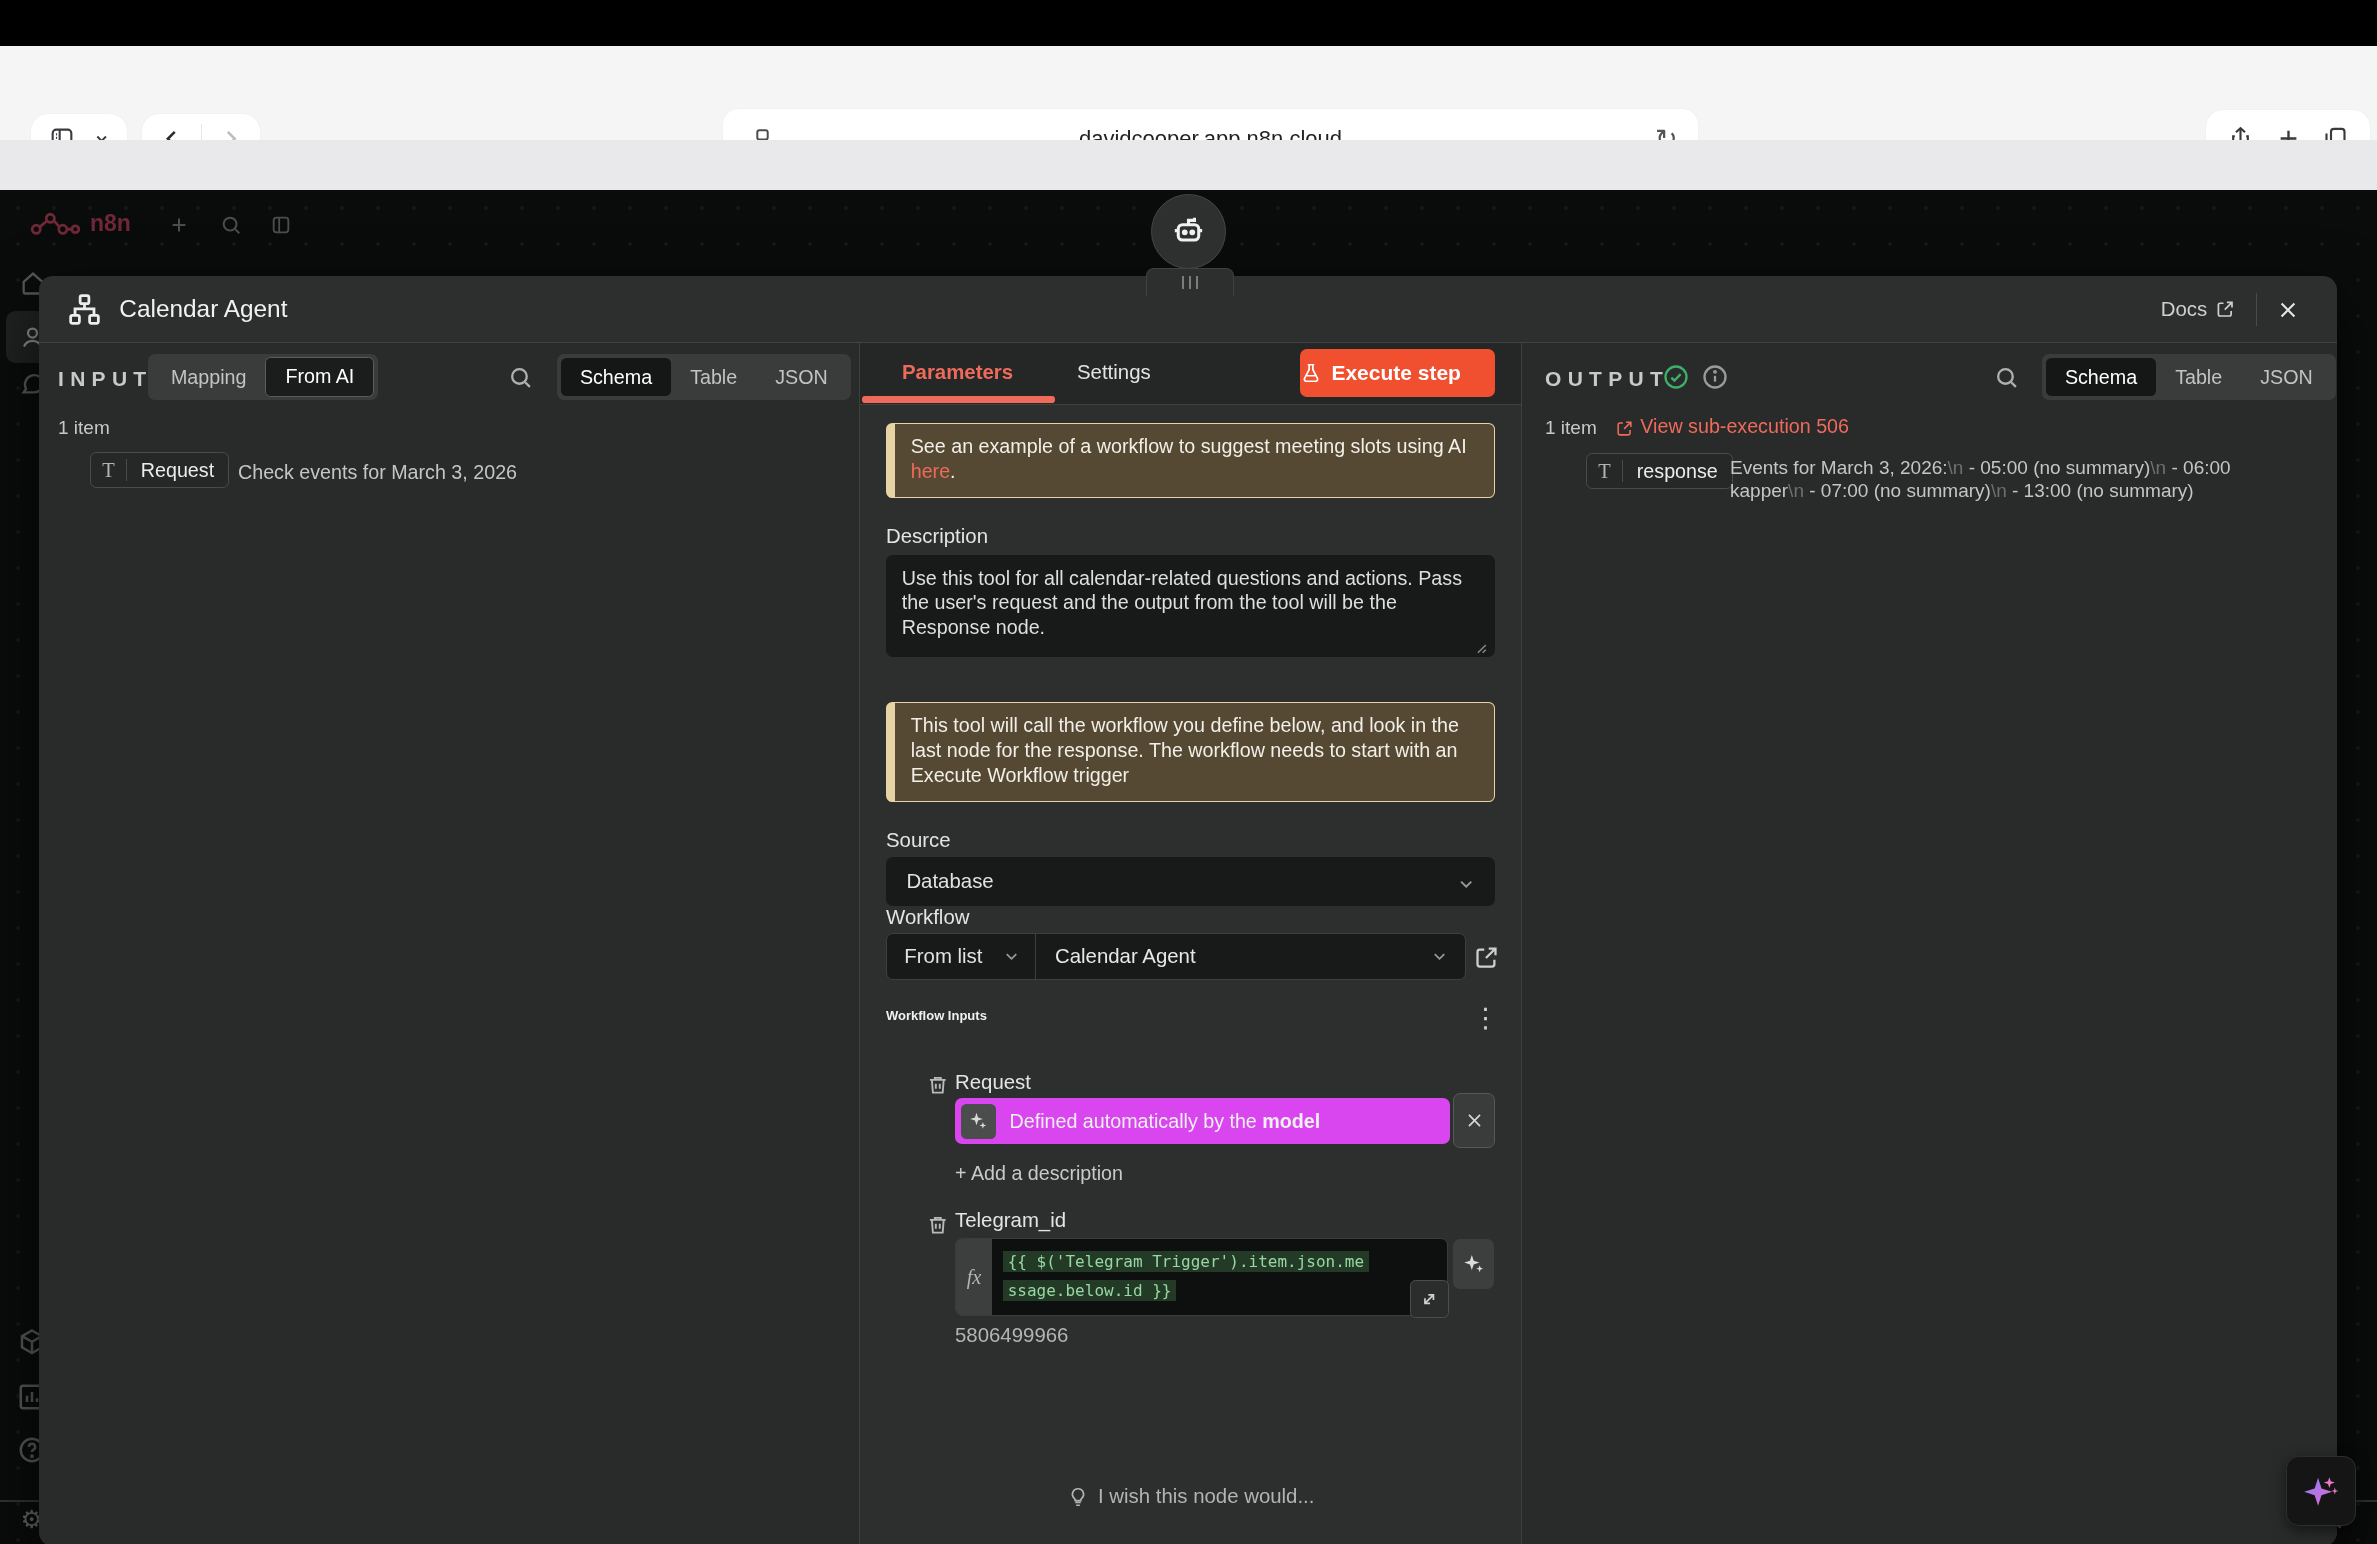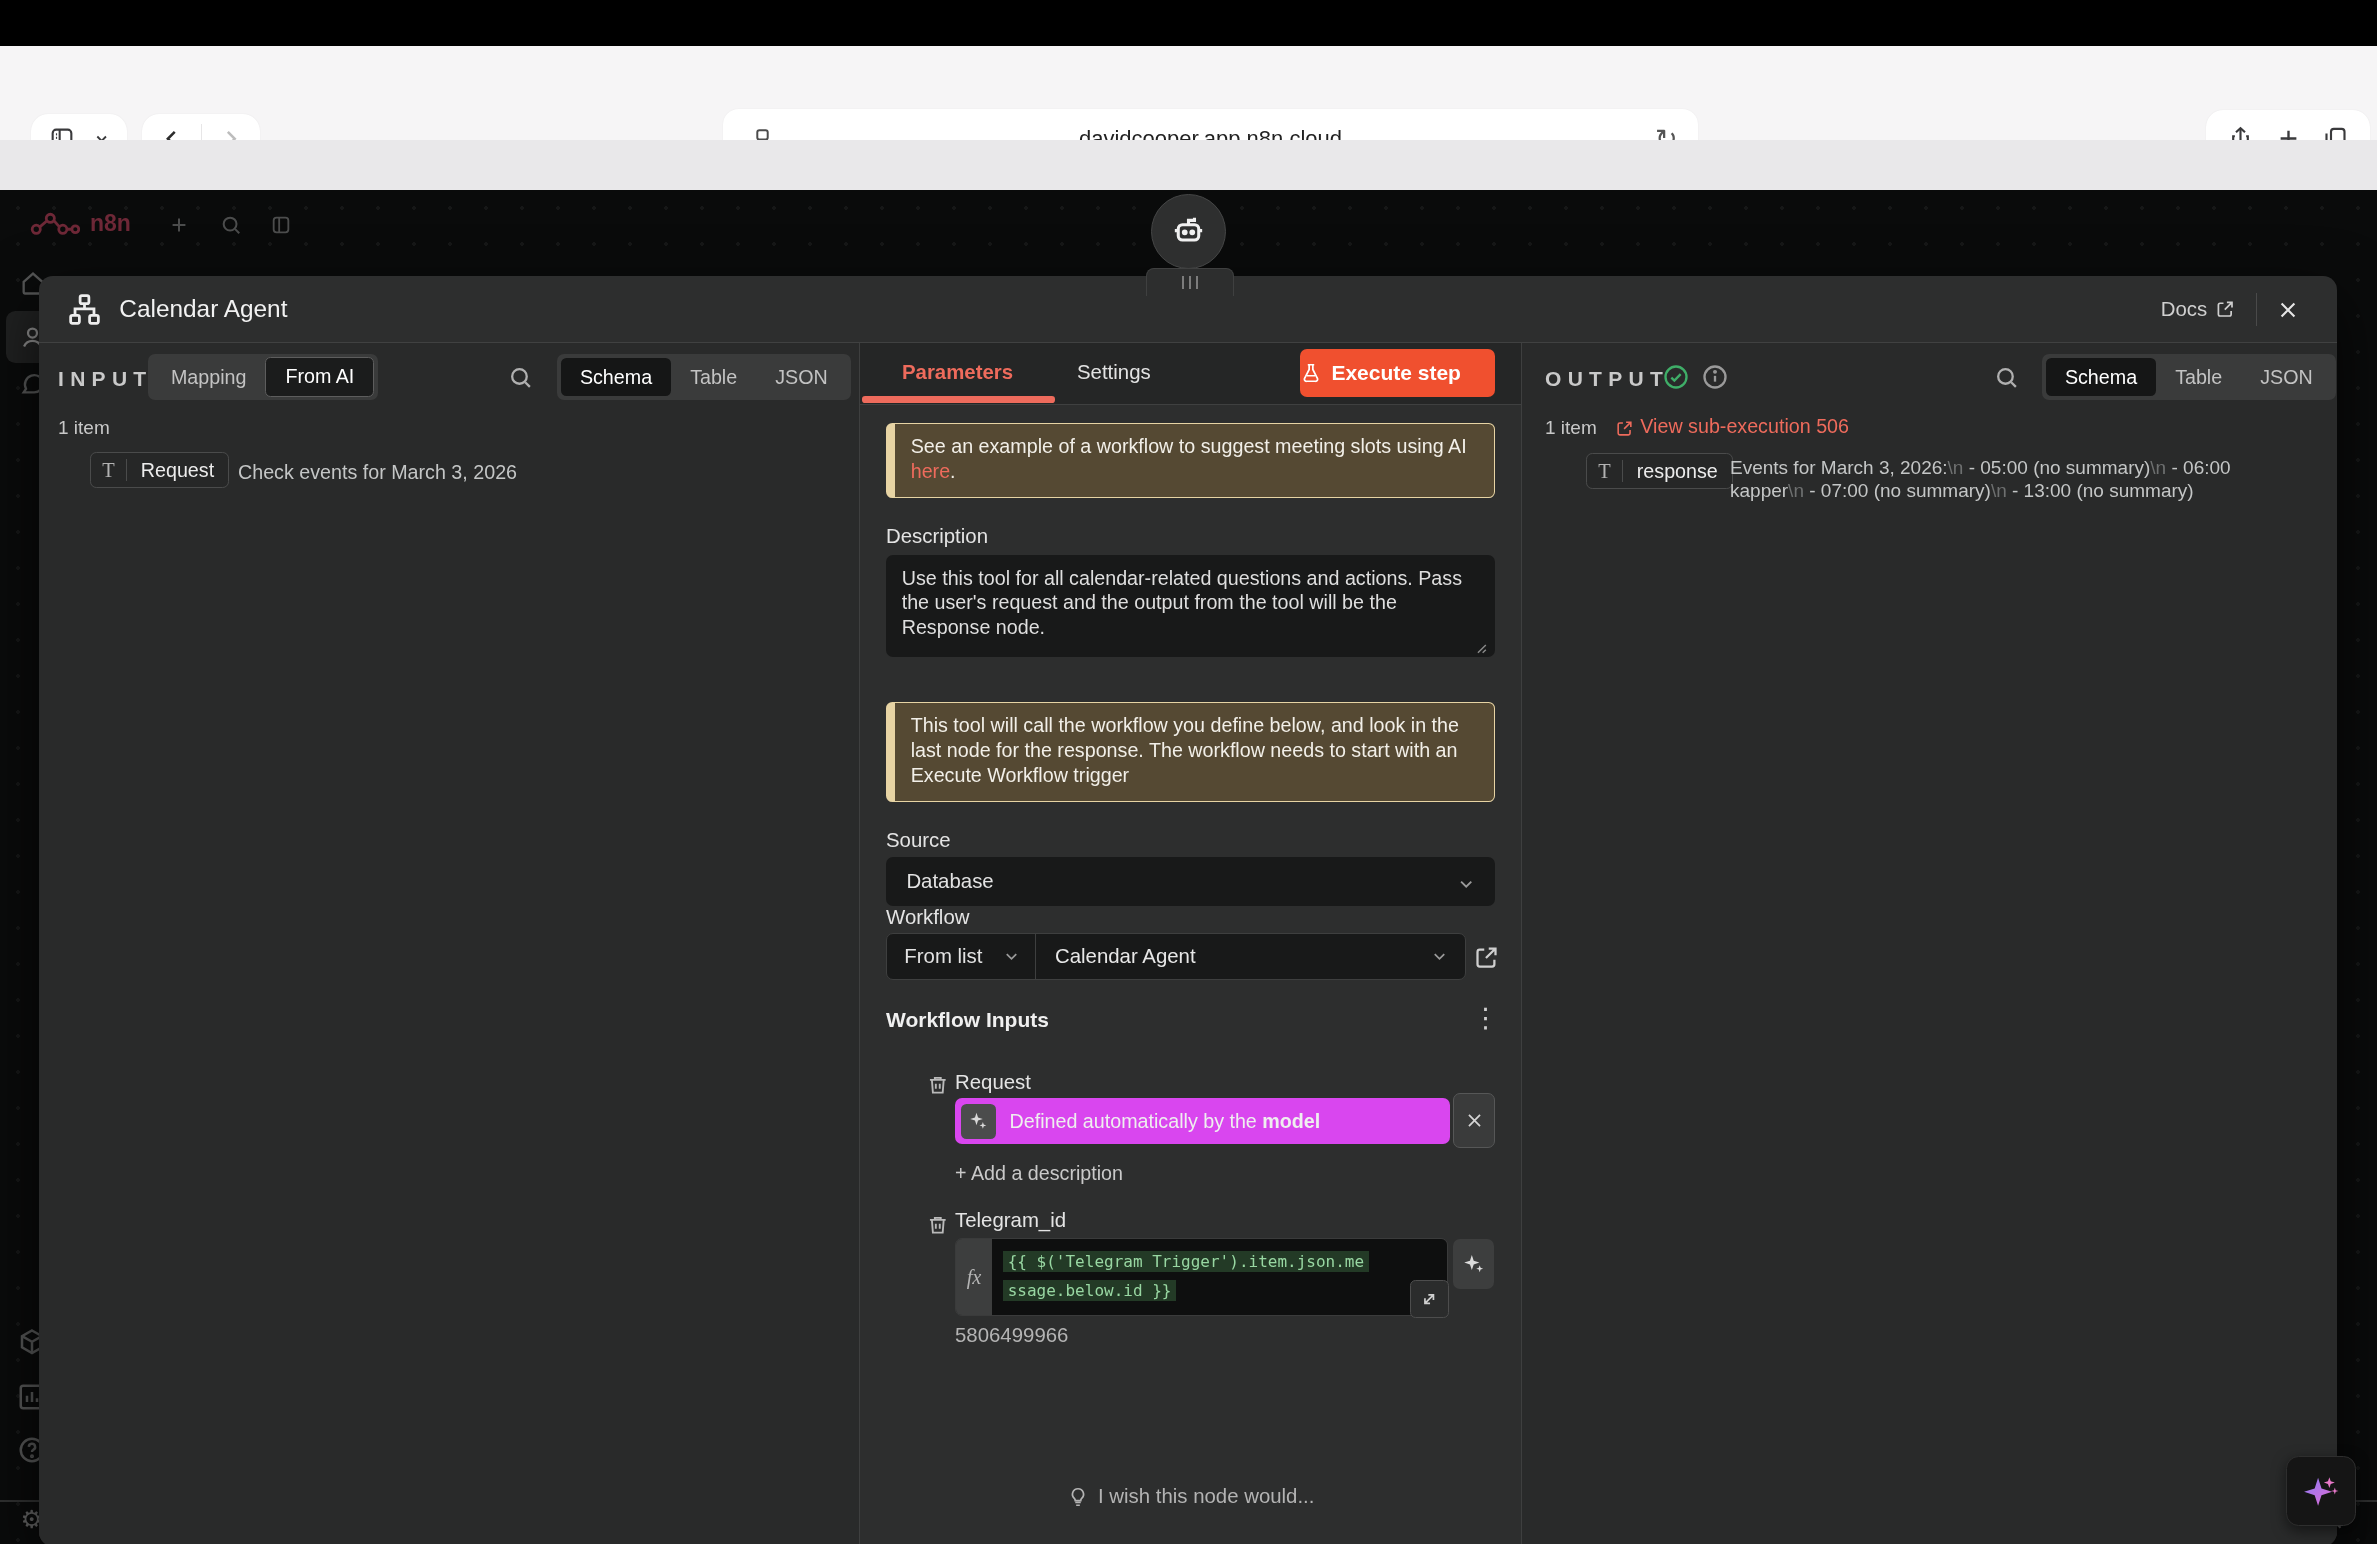--- a/index.html
+++ b/index.html
@@ -57,21 +57,21 @@
   .pund{position:absolute;left:1.6px;top:53px;width:193px;height:7px;background:#ee6b5c;border-radius:3.1px;}
   .stab{position:absolute;left:217px;top:0;height:61px;line-height:58px;font-size:20.4px;color:#e3e3e3;}
   .exec{position:absolute;left:440px;top:6.3px;width:195px;height:48px;background:#f0502f;border-radius:7px;
     display:flex;align-items:center;gap:9.4px;color:#fff;font-size:21px;font-weight:600;}
   .notice{position:absolute;left:26px;width:609px;background:#554933;border:1.6px solid #e7d4a4;border-left-width:9.4px;border-radius:6.3px;
     box-sizing:border-box;padding:10.2px 15.7px;font-size:19.7px;line-height:25px;color:#f2efe8;}
   .flbl{position:absolute;font-size:20.4px;color:#e4e4e4;}
   .inputbox{position:absolute;background:#181919;border-radius:7px;box-sizing:border-box;color:#e2e2e2;}
   .chev{position:absolute;color:#9a9a9a;}
   .wfctrl{position:absolute;left:26px;top:590px;width:580px;height:47px;background:#181919;border:0.8px solid #3e3f3f;border-radius:7px;box-sizing:border-box;display:flex;align-items:center;}
-  .boldhdr{font-size:21px;font-weight:700;color:#f0f0f0;}
+  .boldhdr{font-size:13px;font-weight:700;color:#f0f0f0;}
   .autobar{position:absolute;left:95px;top:755px;width:495px;height:46px;background:#d946ef;border-radius:7px;display:flex;align-items:center;}
   .sparkchip{width:35px;height:35px;margin-left:5.5px;background:#4b4c4c;border-radius:5.5px;display:flex;align-items:center;justify-content:center;}
   .xbtn{position:absolute;left:593px;top:750px;width:42px;height:55px;background:#3a3b3b;border:0.8px solid #565757;border-radius:7px;display:flex;align-items:center;justify-content:center;box-sizing:border-box;}
   .exprbox{position:absolute;left:95px;top:895px;width:493px;height:78px;border:0.8px solid #3a3b3b;border-radius:7px;overflow:hidden;display:flex;box-sizing:border-box;}
   .fxgut{width:36px;background:#3d3e3e;display:flex;align-items:center;justify-content:center;
     font-family:"Liberation Serif",serif;font-style:italic;font-size:20.4px;color:#b5b5b5;}
   .codearea{flex:1;background:#0e0f0f;padding:7.9px 0 0 11px;font-family:"DejaVu Sans Mono",monospace;font-size:16px;line-height:29px;}
   .codearea span{background:#233a26;color:#98d7a2;padding:0.8px 4.7px;}
   .sparkbtn{position:absolute;left:593px;top:896px;width:41px;height:50px;background:#3d3e3e;border-radius:7px;display:flex;align-items:center;justify-content:center;}
   .expbtn{position:absolute;left:550px;top:937px;width:39px;height:38px;background:#2b2c2c;border:0.8px solid #4d4d4d;border-radius:5.5px;display:flex;align-items:center;justify-content:center;box-sizing:border-box;}

